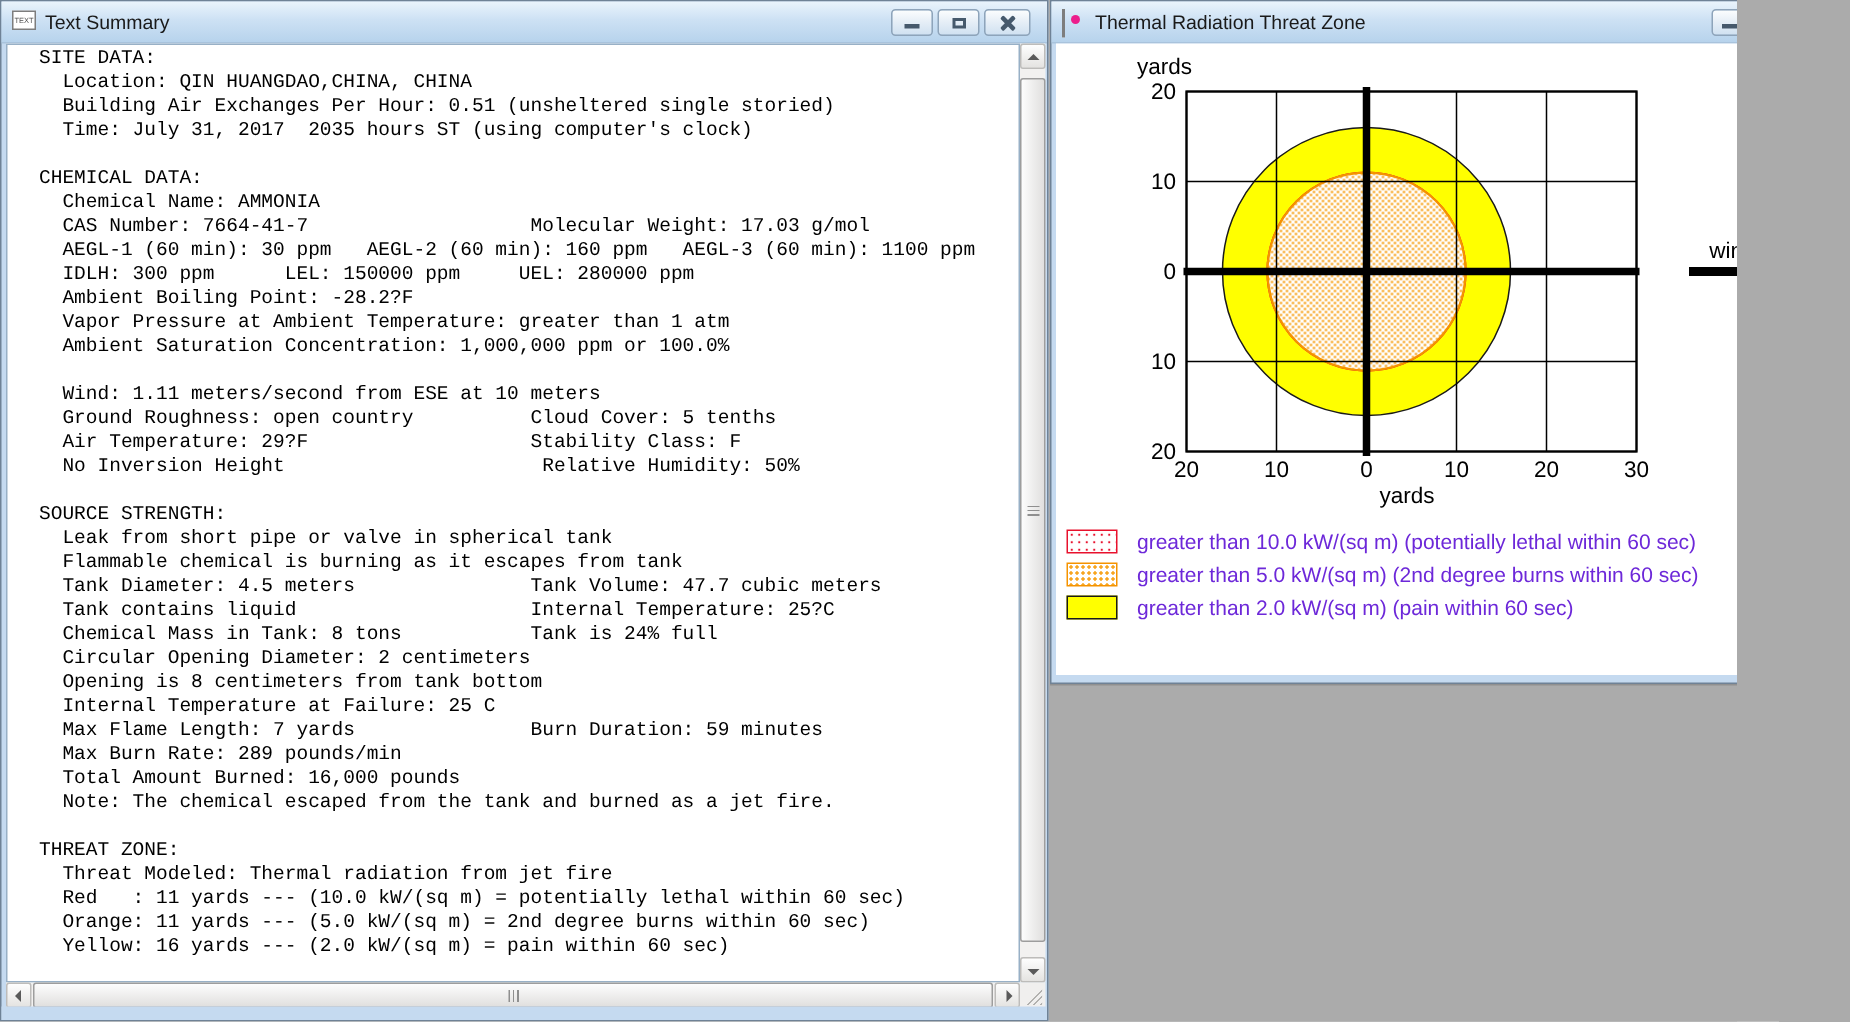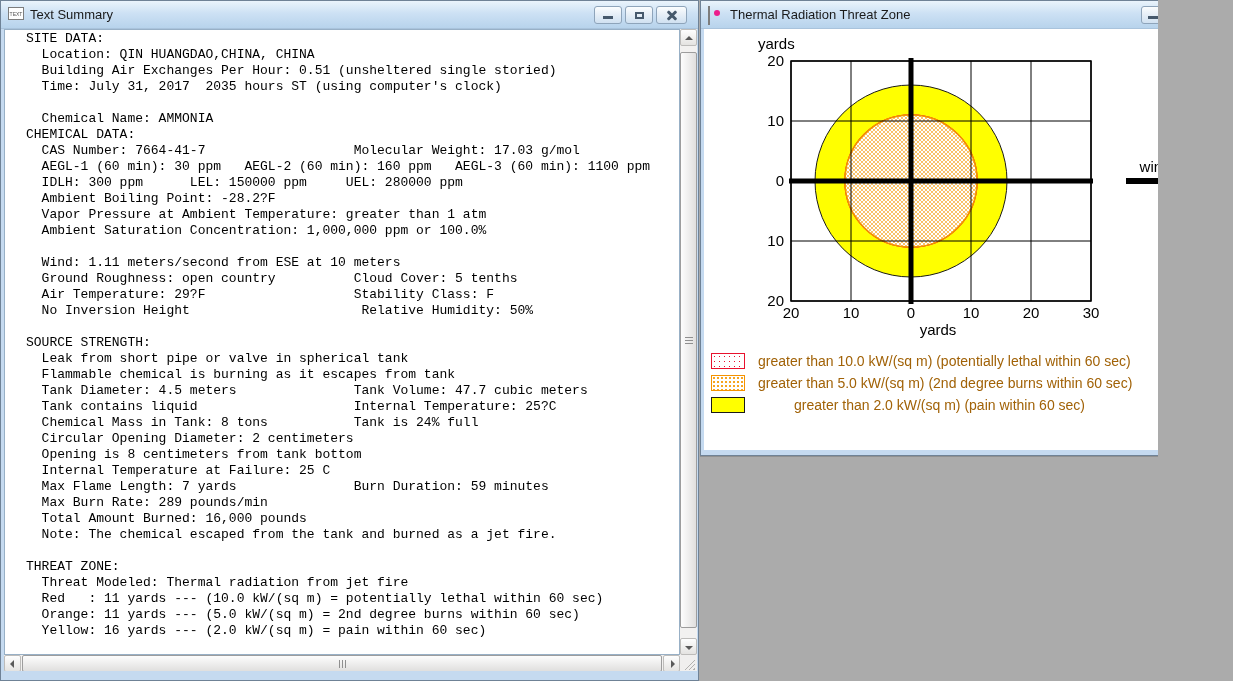--- a/index.html
+++ b/index.html
@@ -71,21 +71,21 @@
   .axis-label{font-family:"Liberation Sans",sans-serif;font-size:15px;fill:#000;}
   .axis-title{font-family:"Liberation Sans",sans-serif;font-size:15px;fill:#000;}
 
   .legend-row{position:absolute;left:7px;height:18px;display:flex;align-items:center;}
   .sw{width:34px;height:16px;box-sizing:border-box;flex:0 0 auto;}
   .sw-red{border:1px solid #e8112d;background-color:#fff;
           background-image:radial-gradient(circle,#e8112d 0.8px,transparent 1px);background-size:5px 5px;}
   .sw-orange{border:1px solid #f59300;background-color:#fff;
           background-image:radial-gradient(circle,#f7a520 1px,transparent 1.2px);background-size:4px 4px;}
   .sw-yellow{border:1px solid #1a1a1a;background:#ffff00;}
-  .legend-label{margin-left:13px;font-size:14px;color:#a16207;white-space:nowrap;}
+  .legend-label{margin-left:13px;font-size:14px;color:#6d28d9;white-space:nowrap;}
 
   #desktop-lower{position:absolute;left:700px;top:456px;width:533px;height:225px;
                  background:#ababab;border-top:1px solid #909090;}
 </style>
 </head>
 <body>
 
 <div id="screen">
 
   <div class="win" id="win-text">
@@ -105,22 +105,22 @@
       </span>
     </div>
 
     <div id="text-client">
       <div id="text-lines">
           <div class="tline">SITE DATA:</div>
           <div class="tline">  Location: QIN HUANGDAO,CHINA, CHINA</div>
           <div class="tline">  Building Air Exchanges Per Hour: 0.51 (unsheltered single storied)</div>
           <div class="tline">  Time: July 31, 2017  2035 hours ST (using computer's clock)</div>
           <div class="tline"></div>
+          <div class="tline">CHEMICAL DATA:</div>
           <div class="tline">  Chemical Name: AMMONIA</div>
-          <div class="tline">CHEMICAL DATA:</div>
           <div class="tline">  CAS Number: 7664-41-7                   Molecular Weight: 17.03 g/mol</div>
           <div class="tline">  AEGL-1 (60 min): 30 ppm   AEGL-2 (60 min): 160 ppm   AEGL-3 (60 min): 1100 ppm</div>
           <div class="tline">  IDLH: 300 ppm      LEL: 150000 ppm     UEL: 280000 ppm</div>
           <div class="tline">  Ambient Boiling Point: -28.2?F</div>
           <div class="tline">  Vapor Pressure at Ambient Temperature: greater than 1 atm</div>
           <div class="tline">  Ambient Saturation Concentration: 1,000,000 ppm or 100.0%</div>
           <div class="tline"></div>
           <div class="tline">  Wind: 1.11 meters/second from ESE at 10 meters</div>
           <div class="tline">  Ground Roughness: open country          Cloud Cover: 5 tenths</div>
           <div class="tline">  Air Temperature: 29?F                   Stability Class: F</div>
@@ -244,21 +244,21 @@
         </svg>
 
       <div class="legend-row" style="top:323px;">
         <span class="sw sw-red"></span>
         <span class="legend-label">greater than 10.0 kW/(sq m) (potentially lethal within 60 sec)</span>
       </div>
       <div class="legend-row" style="top:345px;">
         <span class="sw sw-orange"></span>
         <span class="legend-label">greater than 5.0 kW/(sq m) (2nd degree burns within 60 sec)</span>
       </div>
-      <div class="legend-row" style="top:367px;gap:36px;">
+      <div class="legend-row" style="top:367px;">
         <span class="sw sw-yellow"></span>
         <span class="legend-label">greater than 2.0 kW/(sq m) (pain within 60 sec)</span>
       </div>
     </div>
   </div>
 
   <div id="desktop-lower"></div>
 </div>
 
 </body></html>

